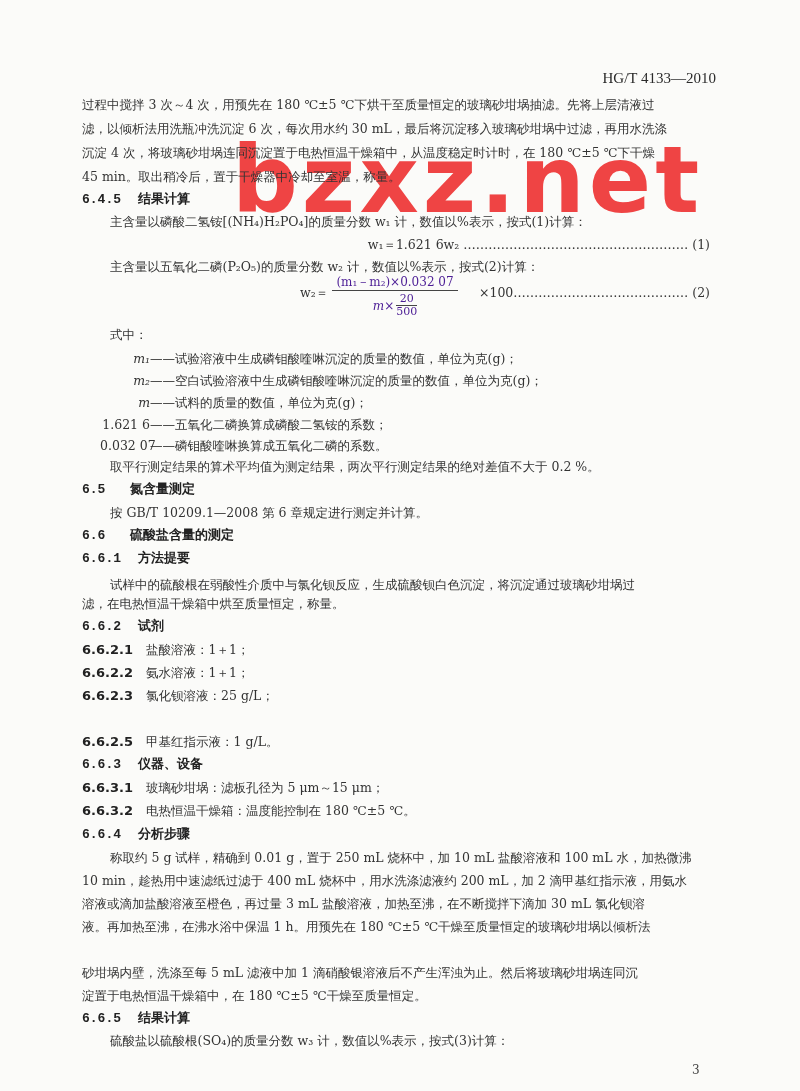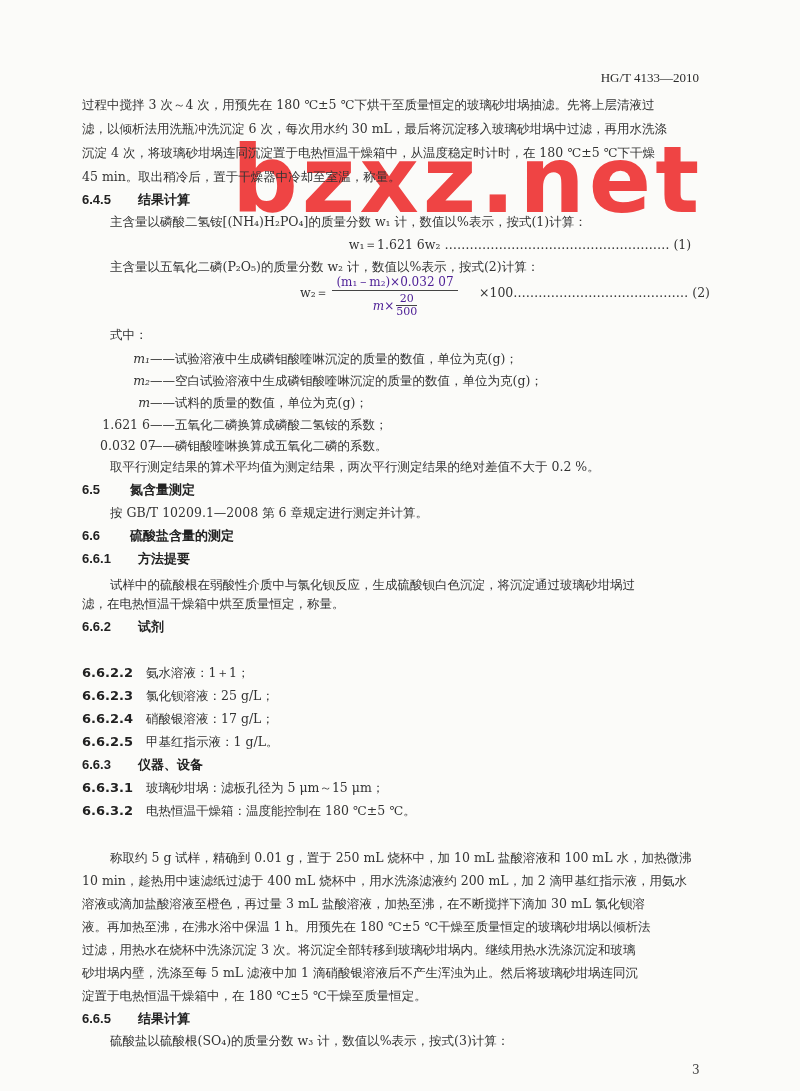--- a/index.html
+++ b/index.html
@@ -10,39 +10,39 @@
       color: #2a2a2a;
     }
     .page { position: absolute; inset: 0; }
     .watermark {
       position: absolute; left: 232px; top: 135px;
       font-family: "DejaVu Sans", "Liberation Sans", sans-serif;
       font-weight: bold; font-size: 92px; letter-spacing: 4px;
       color: #ef4444; z-index: 0; line-height: 1;
     }
     .hdr {
-      position: absolute; right: 101px; top: 70px;
-      font-family: "Liberation Serif", serif; font-size: 13px; color: #2a2a2a;
+      position: absolute; right: 84px; top: 70px;
+      font-family: "Liberation Serif", serif; font-size: 15px; color: #2a2a2a;
     }
     .ln {
       position: absolute; left: 82px; width: 640px; font-size: 12.5px; line-height: 18px;
       white-space: nowrap; z-index: 1; color: #333;
     }
     .ind { left: 110px; width: 610px; }
     .h {
-      font-family: Liberation Sans, sans-serif; font-weight: bold;
+      font-family: Liberation Mono, monospace; font-weight: bold;
       font-size: 13px; color: #222;
     }
     .h .num { display: inline-block; min-width: 48px; }
     .h .num.l2 { min-width: 56px; }
     .item .num {
       font-family: "DejaVu Sans", "Liberation Sans", sans-serif; font-weight: bold;
       font-size: 13px; display: inline-block; width: 64px; color: #222;
     }
-    .eq { text-align: center; }
+    .eq { text-align: right; }
     .frac { position: absolute; font-size: 12px; z-index: 1; color: #4c1d95; }
     .frac .bar { border-top: 1px solid #444; }
     .var { position: absolute; font-size: 12.5px; line-height: 18px; white-space: nowrap; z-index: 1; color: #333; }
     .var .sym { display: inline-block; text-align: right; font-style: italic; }
     .pgnum { position: absolute; left: 692px; top: 1010px; font-size: 12px; color: #444; }
   </style>
 </head>
 <body>
 
 <div class="page">
@@ -107,48 +107,50 @@
   </div>
   <div class="ln h" style="top:550px">
     <span class="num l2">6.6.1</span><span>方法提要</span>
   </div>
   <div class="ln ind" style="top:576px">试样中的硫酸根在弱酸性介质中与氯化钡反应，生成硫酸钡白色沉淀，将沉淀通过玻璃砂坩埚过</div>
   <div class="ln" style="top:595px">滤，在电热恒温干燥箱中烘至质量恒定，称量。</div>
 
   <div class="ln h" style="top:618px">
     <span class="num l2">6.6.2</span><span>试剂</span>
   </div>
+  <div class="ln item" style="top:641px">
+    <span class="num">6.6.2.1</span><span>盐酸溶液：1＋1；</span>
+  </div>
   <div class="ln item" style="top:664px">
     <span class="num">6.6.2.2</span><span>氨水溶液：1＋1；</span>
   </div>
   <div class="ln item" style="top:687px">
     <span class="num">6.6.2.3</span><span>氯化钡溶液：25 g/L；</span>
-  </div>
-  <div class="ln item" style="top:710px">
-    <span class="num">6.6.2.4</span><span>硝酸银溶液：17 g/L；</span>
   </div>
   <div class="ln item" style="top:733px">
     <span class="num">6.6.2.5</span><span>甲基红指示液：1 g/L。</span>
   </div>
 
   <div class="ln h" style="top:756px">
     <span class="num l2">6.6.3</span><span>仪器、设备</span>
   </div>
   <div class="ln item" style="top:779px">
     <span class="num">6.6.3.1</span><span>玻璃砂坩埚：滤板孔径为 5 μm～15 μm；</span>
   </div>
   <div class="ln item" style="top:802px">
     <span class="num">6.6.3.2</span><span>电热恒温干燥箱：温度能控制在 180 ℃±5 ℃。</span>
   </div>
 
+  <div class="ln h" style="top:826px">
+    <span class="num l2">6.6.4</span><span>分析步骤</span>
+  </div>
   <div class="ln ind" style="top:849px">称取约 5 g 试样，精确到 0.01 g，置于 250 mL 烧杯中，加 10 mL 盐酸溶液和 100 mL 水，加热微沸</div>
   <div class="ln" style="top:872px">10 min，趁热用中速滤纸过滤于 400 mL 烧杯中，用水洗涤滤液约 200 mL，加 2 滴甲基红指示液，用氨水</div>
   <div class="ln" style="top:895px">溶液或滴加盐酸溶液至橙色，再过量 3 mL 盐酸溶液，加热至沸，在不断搅拌下滴加 30 mL 氯化钡溶</div>
   <div class="ln" style="top:918px">液。再加热至沸，在沸水浴中保温 1 h。用预先在 180 ℃±5 ℃干燥至质量恒定的玻璃砂坩埚以倾析法</div>
-  <div class="ln" style="top:941px">过滤，用热水在烧杯中洗涤沉淀 3 次。将沉淀全部转移到玻璃砂坩埚内。继续用热水洗涤沉淀和玻璃</div>
   <div class="ln" style="top:964px">砂坩埚内壁，洗涤至每 5 mL 滤液中加 1 滴硝酸银溶液后不产生浑浊为止。然后将玻璃砂坩埚连同沉</div>
   <div class="ln" style="top:987px">淀置于电热恒温干燥箱中，在 180 ℃±5 ℃干燥至质量恒定。</div>
 
   <div class="ln h" style="top:1010px">
     <span class="num l2">6.6.5</span><span>结果计算</span>
   </div>
   <div class="ln ind" style="top:1032px">硫酸盐以硫酸根(SO₄)的质量分数 w₃ 计，数值以%表示，按式(3)计算：</div>
 
   <div class="pgnum" style="top:1063px">3</div>
 </div>

